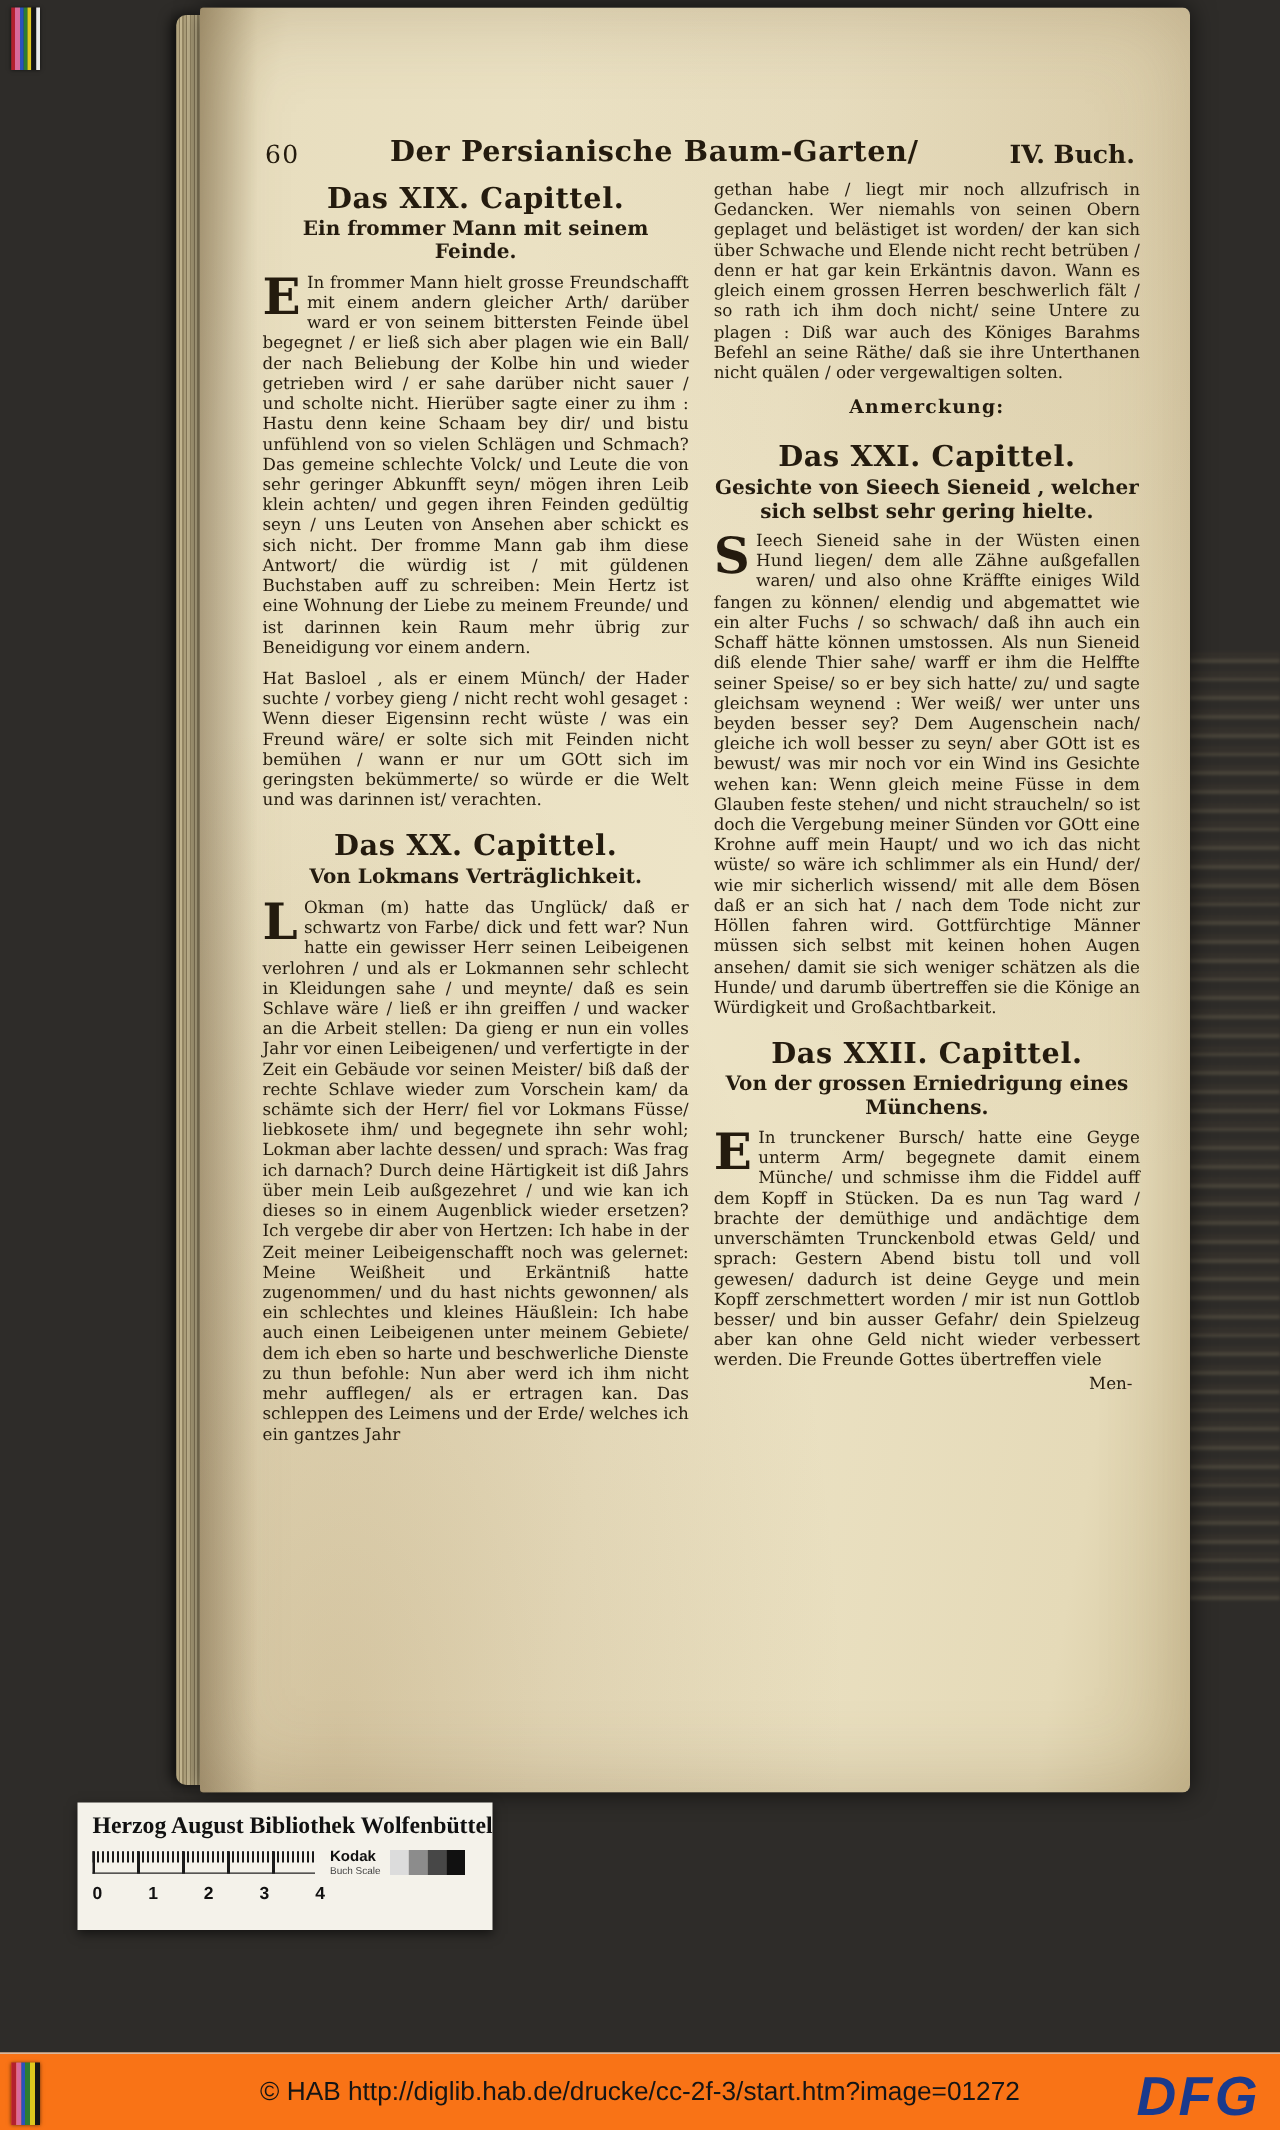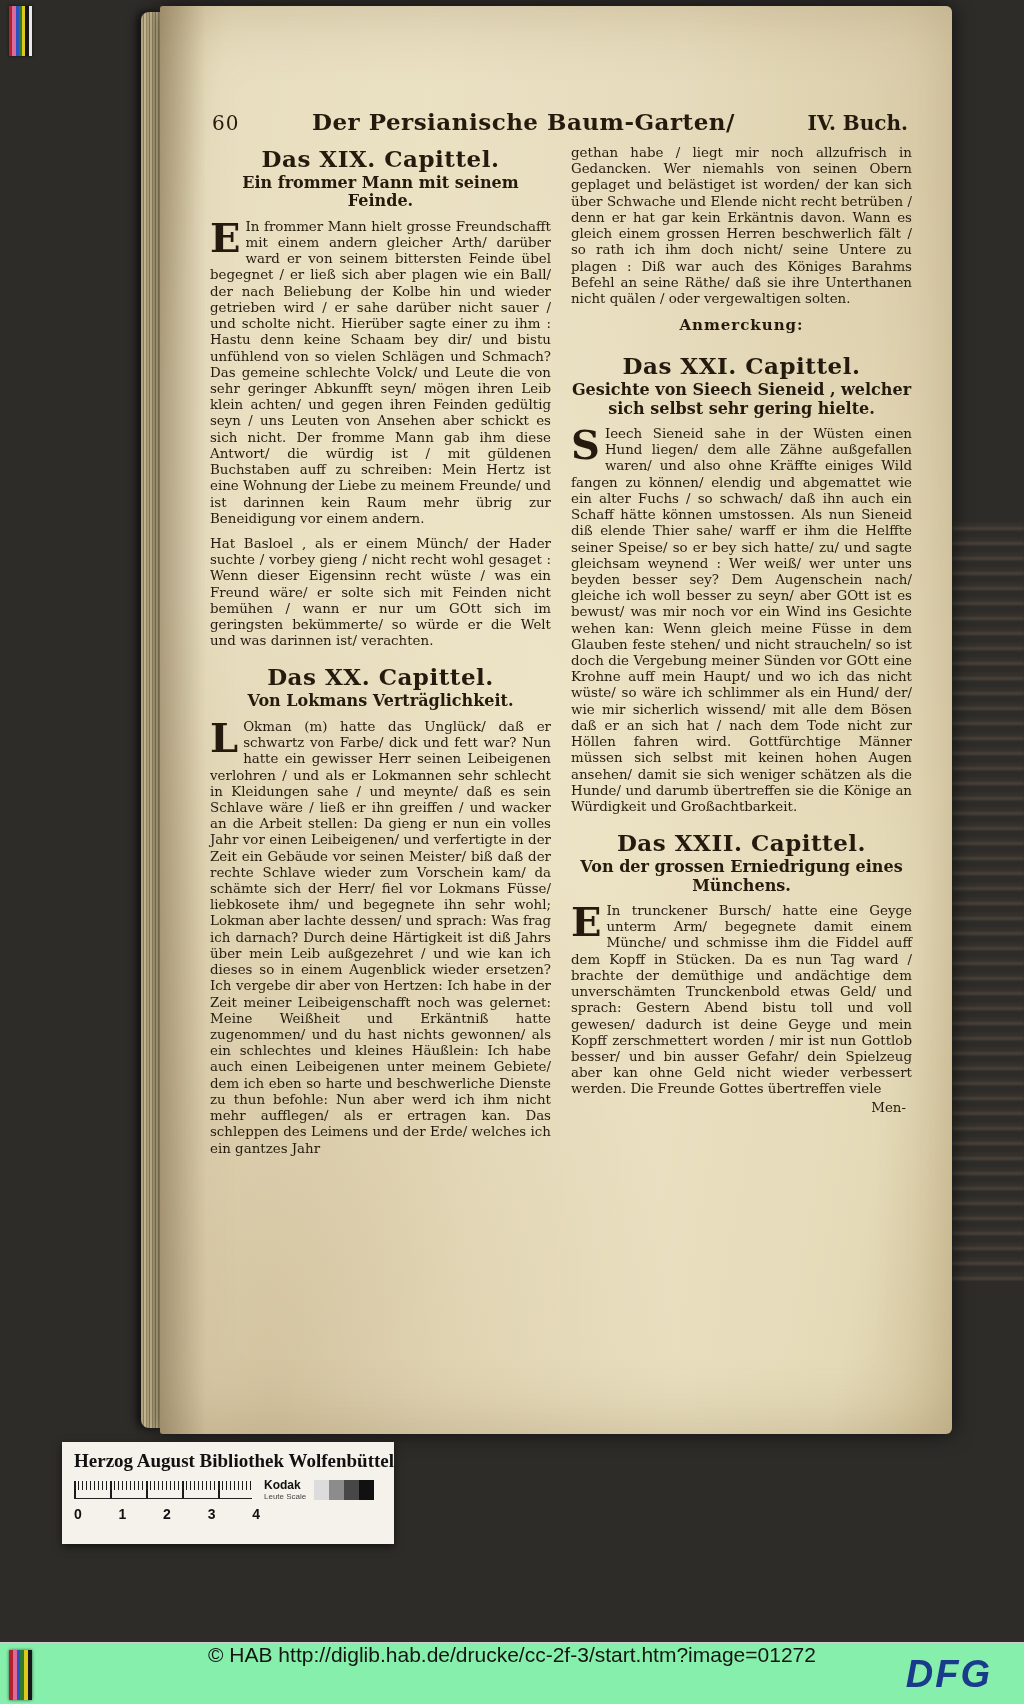--- a/index.html
+++ b/index.html
@@ -118,33 +118,33 @@
   .patches .patch { width:15px; height:20px; }
   .numbers-row {
     width:186px; display:flex; justify-content:space-between;
     font-family:"Liberation Sans", sans-serif; font-weight:bold;
     font-size:14px; color:#111; margin-top:5px;
   }
 
   
   .footer-bar {
     position:absolute; left:0; top:1642px; width:1024px; height:62px;
-    background:#86efac; border-top:1px solid #cfcfcb;
-    display:flex; 
+    background:#f97316; border-top:1px solid #cfcfcb;
+    display:flex; align-items:center;
   }
   .footer-text {
     flex:1; text-align:center;
     font-family:"Liberation Sans", sans-serif;
     font-size:21px; color:#151515;
   }
   .dfg-logo {
-    position:absolute; right:32px; top:10px;
+    position:absolute; right:16px; top:10px;
     font-family:"Liberation Sans", sans-serif;
     font-weight:bold; font-style:italic;
-    font-size:38px; letter-spacing:2px; color:#1a3a8c;
+    font-size:44px; letter-spacing:2px; color:#1a3a8c;
   }
 </style>
 </head>
 <body>
 
 <div class="color-target target-top">
   <div class="bar" style="background:#b3202e"></div>
   <div class="bar" style="background:#d96a9b"></div>
   <div class="bar" style="background:#2a52be"></div>
   <div class="bar" style="background:#2e7d32"></div>
@@ -196,21 +196,21 @@
 
   </div>
 </div>
 
 <div class="lib-label">
   <div class="lib-title">Herzog August Bibliothek Wolfenbüttel</div>
   <div class="scale-row">
     <div class="ruler"></div>
     <div class="kodak-block">
       <div class="kodak-brand">Kodak</div>
-      <div class="kodak-type">Leute Scale</div>
+      <div class="kodak-type">Buch Scale</div>
     </div>
     <div class="patches">
       <div class="patch" style="background:#dcdcdc"></div>
       <div class="patch" style="background:#8c8c8c"></div>
       <div class="patch" style="background:#474747"></div>
       <div class="patch" style="background:#111111"></div>
     </div>
   </div>
   <div class="numbers-row">
     <span>0</span>

